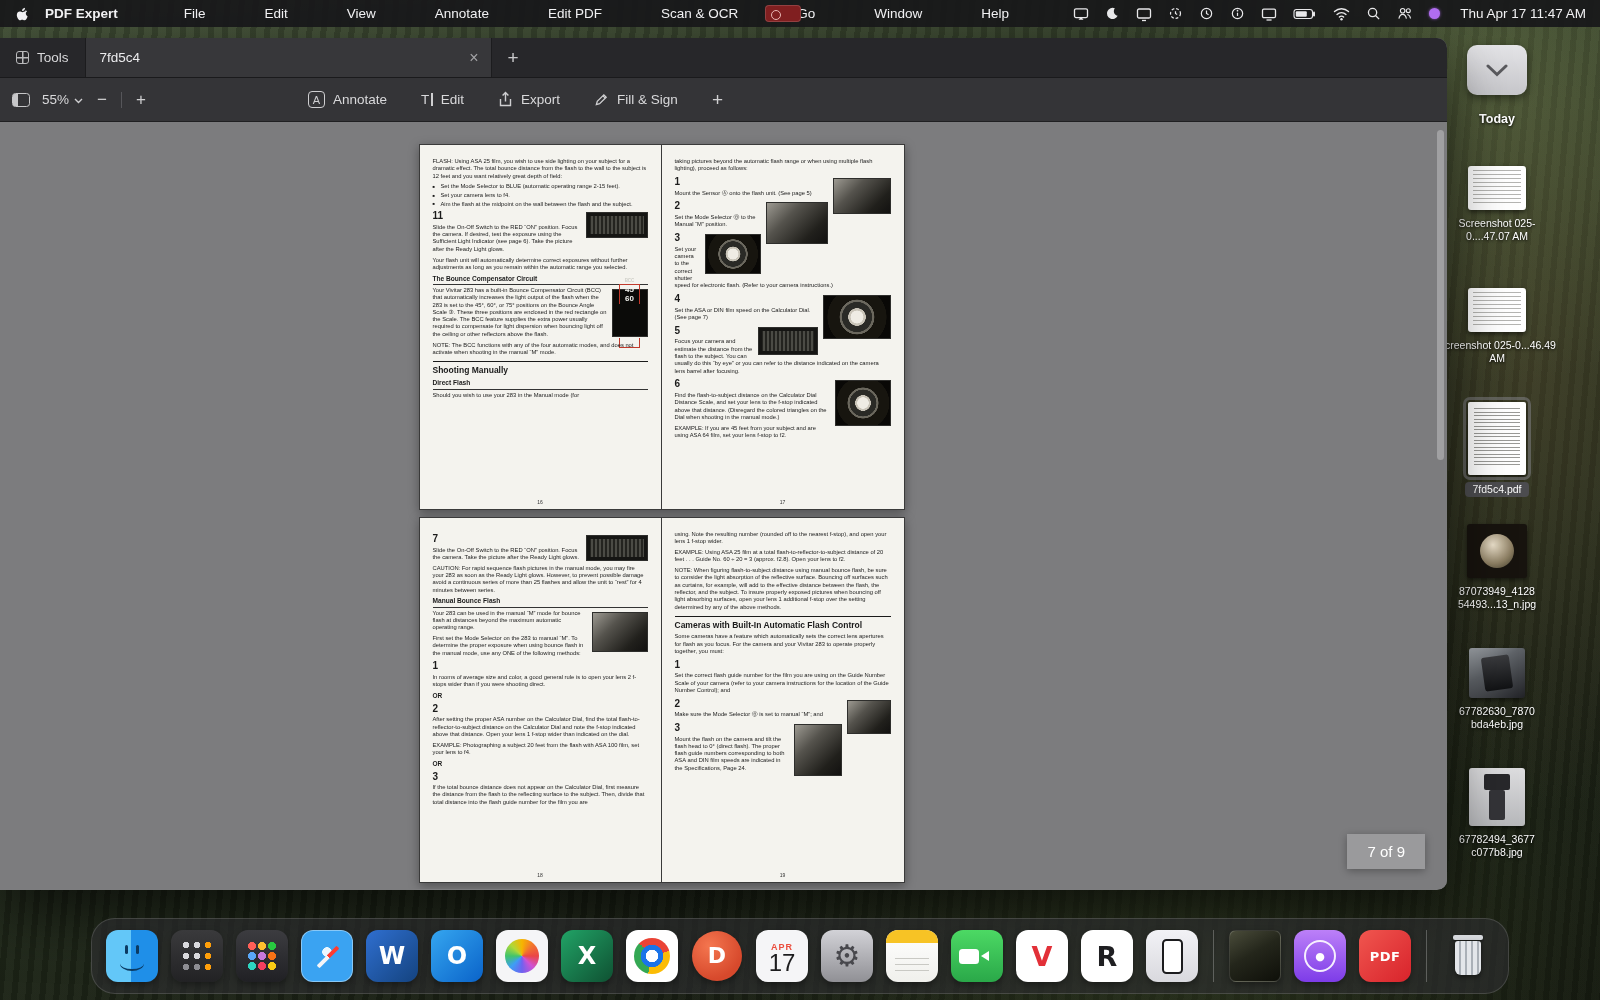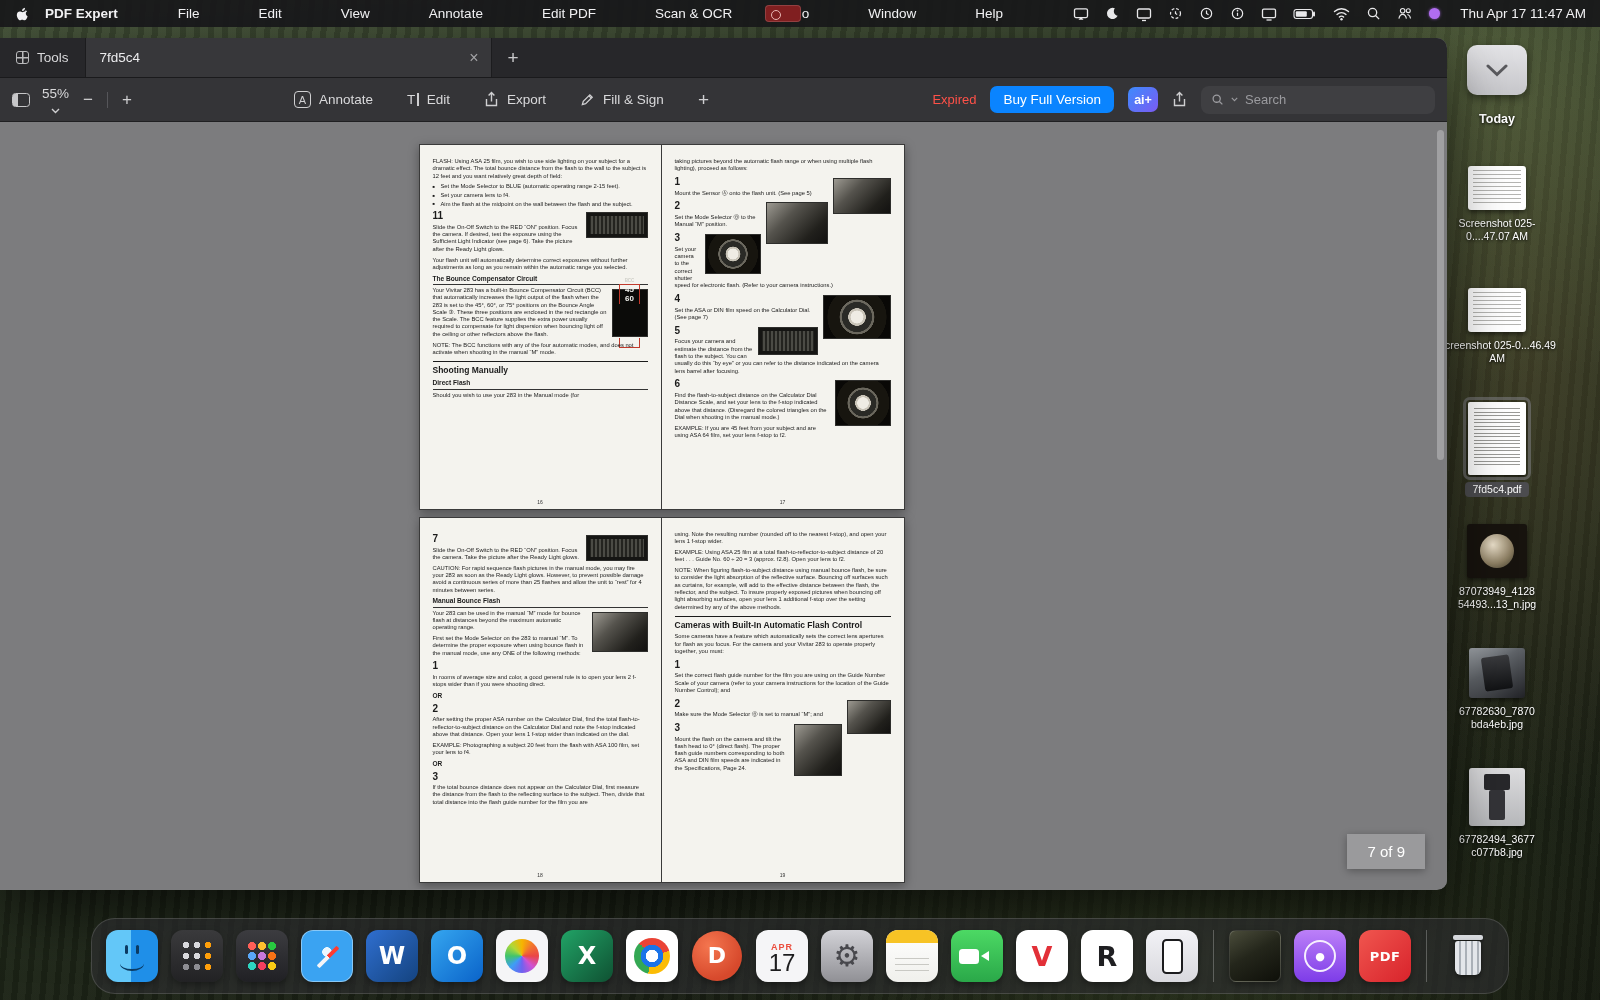--- a/index.html
+++ b/index.html
@@ -12,21 +12,21 @@
       radial-gradient(420px 620px at 1530px 380px, rgba(125,102,62,0.28), transparent 70%),
       radial-gradient(520px 420px at 1480px 90px, rgba(132,152,92,0.30), transparent 70%),
       radial-gradient(700px 500px at 1200px 950px, rgba(60,72,40,0.45), transparent 75%),
       repeating-linear-gradient(95deg, rgba(0,0,0,0.16) 0 6px, rgba(255,255,255,0.015) 6px 14px),
       linear-gradient(165deg,#46543a 0%,#36422c 28%,#242d1d 58%,#12160e 100%);}
   
   .menubar{position:absolute;left:0;top:0;width:1600px;height:27px;
     background:rgba(24,24,26,0.93);display:flex;align-items:center;
     padding:0 14px;color:#f1f1f3;font-size:13.5px;z-index:50;}
   .menubar .apple{margin-right:16px;flex:0 0 auto;cursor:default;}
-  .appname{font-weight:bold;margin-right:22px;}
+  .appname{font-weight:bold;margin-right:28px;}
   .menus{display:flex;gap:21px;}
   .menu-item{cursor:default;padding-left:38px;}
   .rec-badge{position:absolute;left:765px;top:5px;width:36px;height:17px;background:#801f20;
     border-radius:4px;box-shadow:inset 0 0 0 1px rgba(255,255,255,0.15);}
   .rec-badge::before{content:"";position:absolute;left:6px;top:4.5px;width:8px;height:8px;border-radius:50%;
     border:1.5px solid #e8b7b4;}
   .mb-right{margin-left:auto;display:flex;align-items:center;gap:16px;}
   .mb-right svg{display:block;}
   .status-dot{width:11px;height:11px;border-radius:50%;background:#b06df0;box-shadow:0 0 3px rgba(176,109,240,.8);}
   .mb-clock{white-space:nowrap;margin-left:4px;}
@@ -44,21 +44,21 @@
     padding:0 30px 0 14px;border-right:1px solid #1c1c1e;cursor:default;}
   .tab-title{color:#ececee;}
   .tab-close{position:absolute;right:12px;top:50%;transform:translateY(-50%);color:#a3a3a6;font-size:16px;line-height:1;cursor:pointer;}
   .newtab{display:flex;align-items:center;padding:0 16px;font-size:19px;color:#c9c9cb;cursor:pointer;}
   
   .toolbar{height:44px;background:#343437;display:flex;align-items:center;padding:0 12px;gap:10px;
     color:#d9d9db;font-size:13.5px;border-bottom:1px solid #202022;}
   .tb-left{display:flex;align-items:center;gap:12px;}
   .sidebar-toggle{width:18px;height:14px;border:1.6px solid #c7c7c9;border-radius:3.5px;position:relative;display:inline-block;cursor:pointer;}
   .sidebar-toggle i{position:absolute;left:0;top:0;bottom:0;width:5px;background:#c7c7c9;border-radius:1.5px 0 0 1.5px;}
-  .zoom{display:flex;align-items:center;gap:5px;cursor:pointer;flex-direction:column;}
+  .zoom{display:flex;align-items:center;gap:5px;cursor:pointer;}
   .zoom svg{margin-top:2px;}
   .zoom-out,.zoom-in{font-size:17px;color:#cfcfd1;cursor:pointer;padding:0 2px;}
   .tb-div{width:1px;height:16px;background:#56565a;}
   .tb-center{display:flex;align-items:center;gap:34px;margin-left:150px;}
   .tbtn{display:flex;align-items:center;gap:8px;cursor:pointer;white-space:nowrap;}
   .abox{width:17px;height:17px;border:1.6px solid #cfcfd1;border-radius:4px;display:grid;place-items:center;
     font-size:11px;color:#cfcfd1;}
   .tcursor{display:inline-block;width:1.6px;height:13px;background:#cfcfd1;margin-left:2px;vertical-align:-2px;}
   .tbtn.plusbtn{font-size:19px;color:#cfcfd1;}
   .tb-right{margin-left:auto;display:flex;align-items:center;gap:14px;}
@@ -369,43 +369,20 @@
         <span class="tbtn">
           <svg width="15" height="15" viewBox="0 0 16 16" fill="none" stroke="#cfcfd1" stroke-width="1.4">
               <path d="M2.5 13.5l1-3.5 7-7 2.5 2.5-7 7-3.5 1z"></path>
               <path d="M9.5 4l2.5 2.5"></path>
             </svg>
           <span>Fill &amp; Sign</span>
         </span>
         <span class="tbtn plusbtn">+</span>
       </div>
 
-      <div class="tb-right">
-        <span class="expired">Expired</span>
-        <button class="buy">Buy Full Version</button>
-        <span class="ai-badge">
-            <span>ai+</span>
-          </span>
-        <span class="icon-btn">
-          <svg width="15" height="17" viewBox="0 0 15 17" fill="none" stroke="#cfcfd1" stroke-width="1.4">
-              <path d="M7.5 10.5V1.8M4.6 4.4l2.9-2.9 2.9 2.9"></path>
-              <path d="M2.5 8v6.5h10V8"></path>
-            </svg>
-        </span>
-        <div class="searchbox">
-          <svg width="13" height="13" viewBox="0 0 16 16" fill="none" stroke="#9b9b9f" stroke-width="1.6">
-              <circle cx="7" cy="7" r="4.4"></circle>
-              <path d="M10.4 10.4L14 14"></path>
-            </svg>
-          <svg width="7" height="5" viewBox="0 0 9 6" fill="none" stroke="#9b9b9f" stroke-width="1.4">
-              <path d="M1 1l3.5 3.5L8 1"></path>
-            </svg>
-          <span class="sq">Search</span>
-        </div>
-      </div>
     </div>
 
     <div class="docarea">
       <div id="spreads">
           <div class="spread">
             <div class="page">
               <div class="para"><span>FLASH: Using ASA 25 film, you wish to use side lighting on your subject for a dramatic effect. The total bounce distance from the flash to the wall to the subject is 12 feet and you want relatively great depth of field:</span></div>
               <div class="bullet">Set the Mode Selector to BLUE (automatic operating range 2-15 feet).</div>
               <div class="bullet">Set your camera lens to f4.</div>
               <div class="bullet">Aim the flash at the midpoint on the wall between the flash and the subject.</div>

